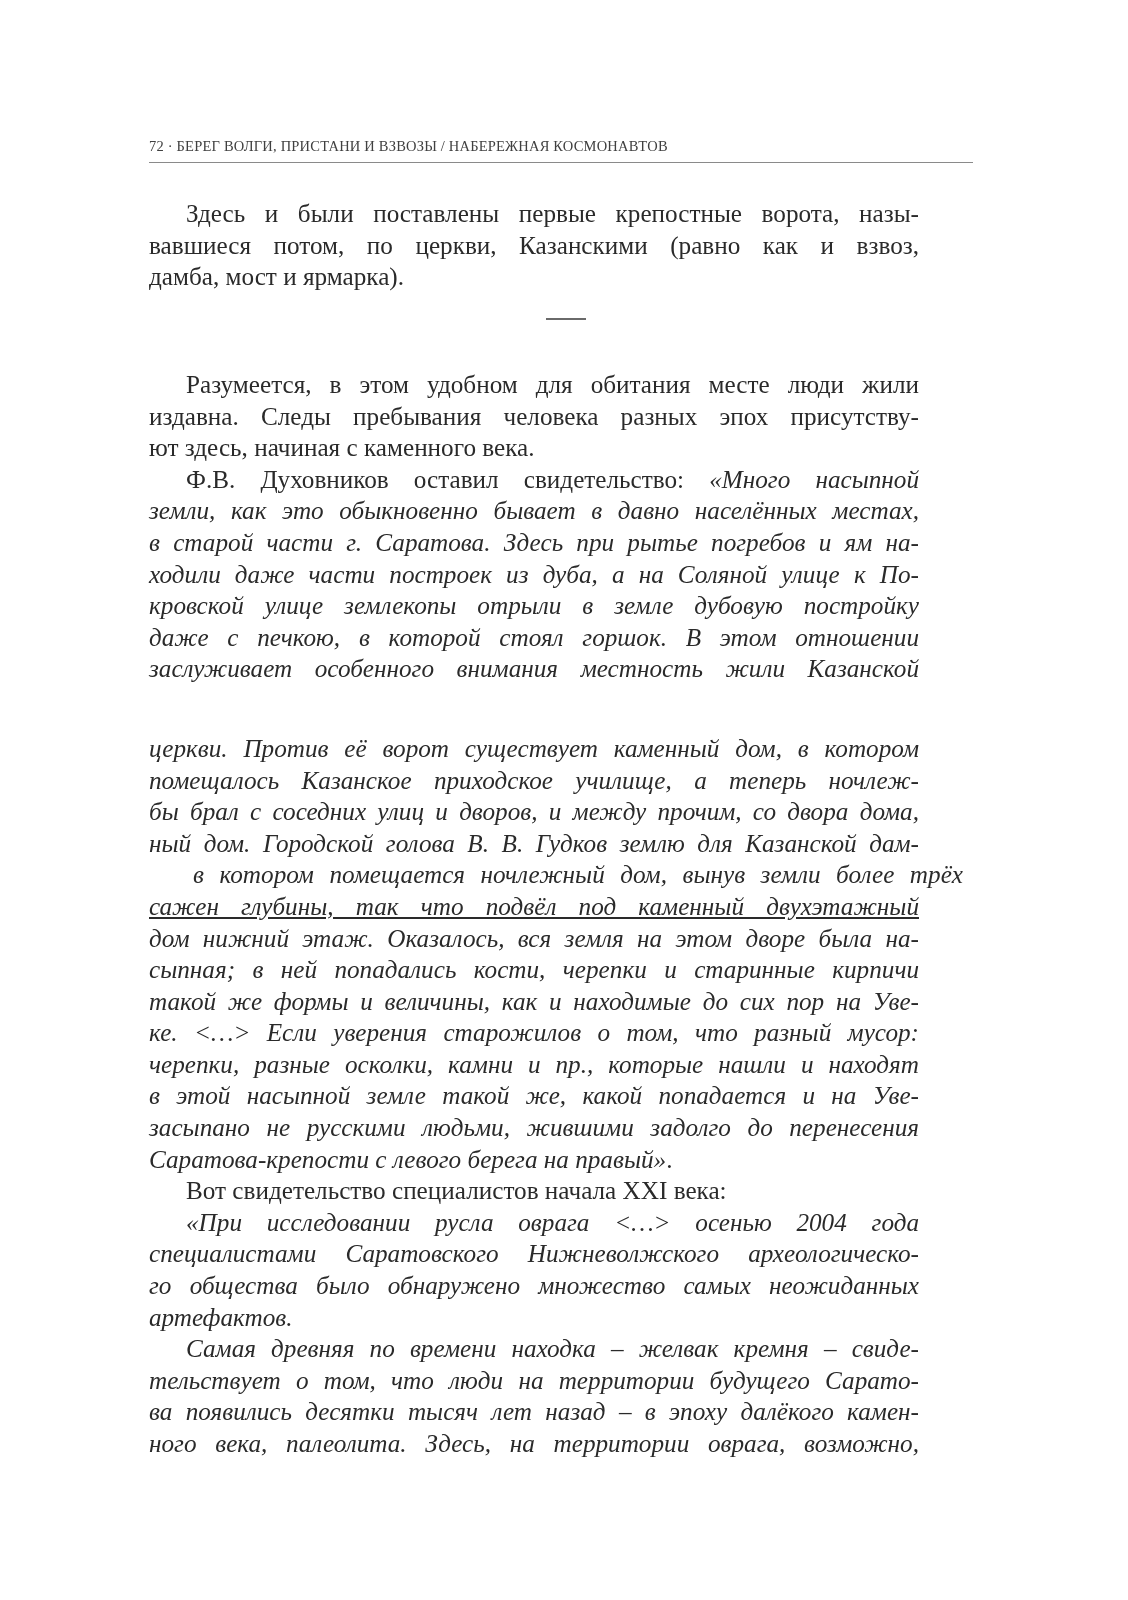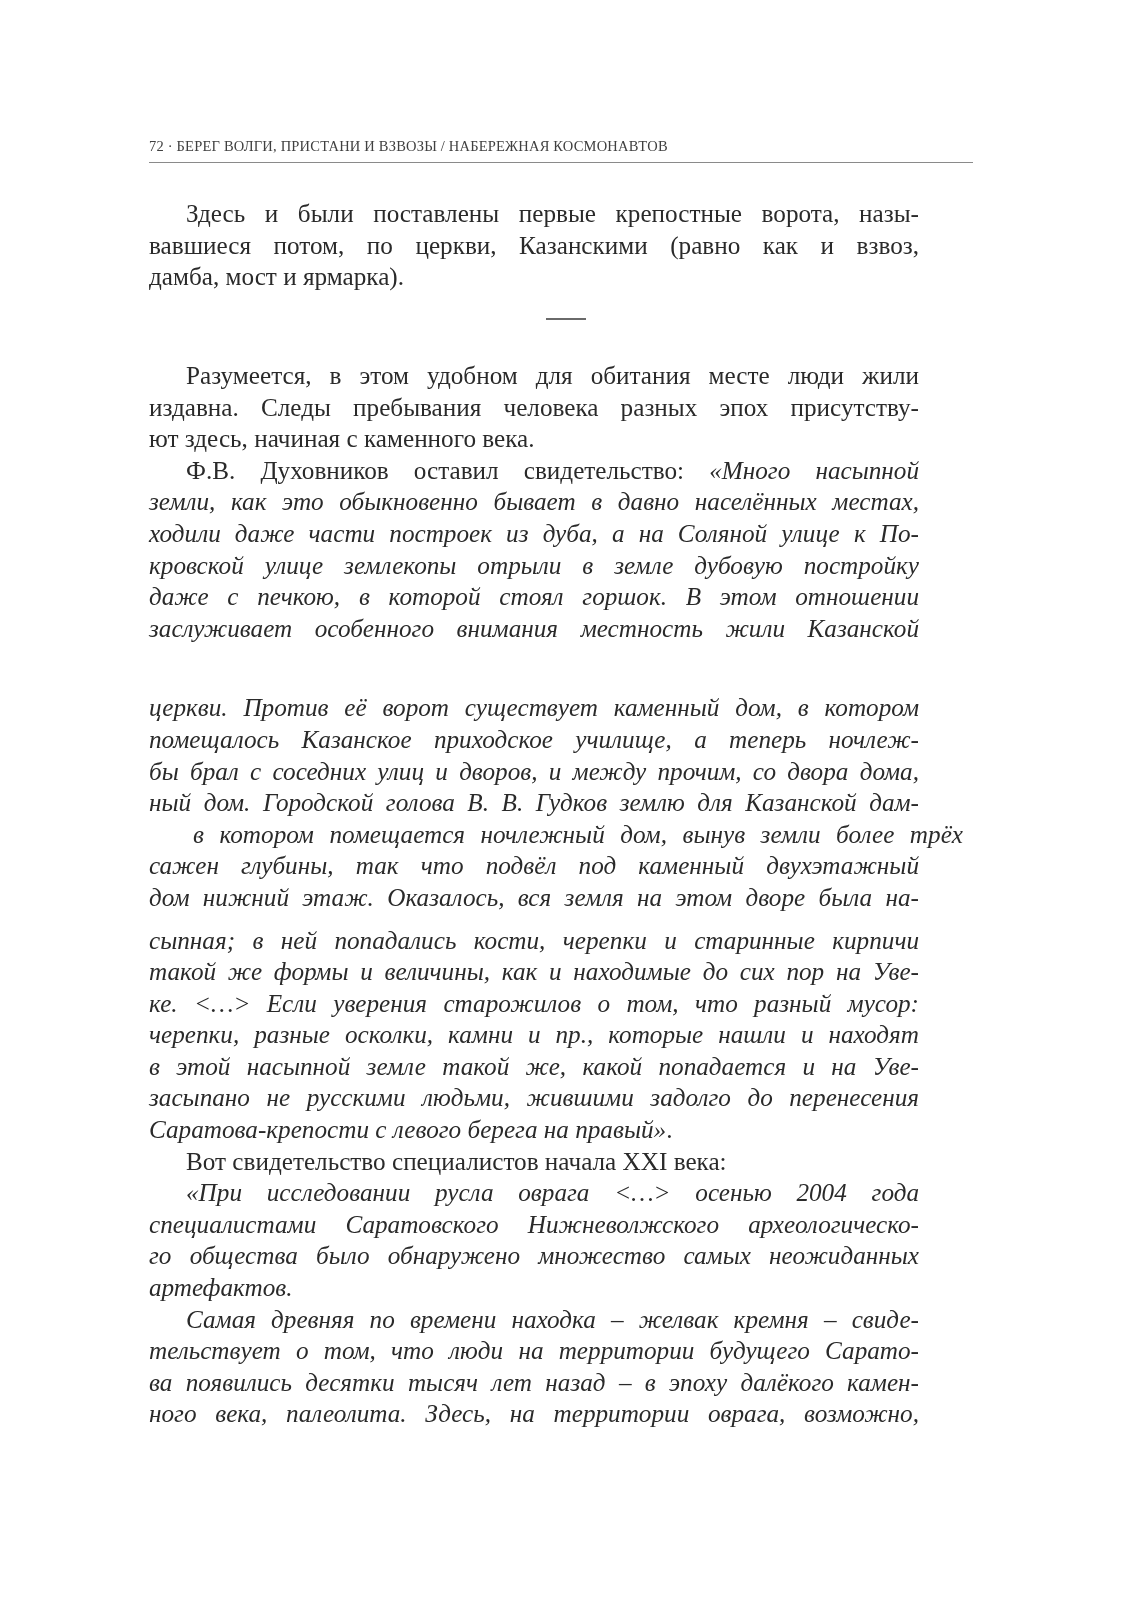--- a/index.html
+++ b/index.html
@@ -58,21 +58,21 @@
     }
     .separator {
       position: absolute;
       left: 546px;
       top: 318px;
       width: 40px;
       height: 0;
       border-top: 2px solid #6a6a6a;
     }
     #block1 { top: 198px; }
-    #block2 { top: 360px; }
+    #block2 { top: 369px; }
   </style>
 </head>
 <body>
 
 <div class="running-head">72 · БЕРЕГ ВОЛГИ, ПРИСТАНИ И ВЗВОЗЫ / НАБЕРЕЖНАЯ КОСМОНАВТОВ</div>
 <div class="head-rule"></div>
 
 <div class="text-block" id="block1">
   <span class="ln indent" style="white-space: normal; width: 733px; box-sizing: content-box;">Здесь и были поставлены первые крепостные ворота, назы-</span>
   <span class="ln" style="white-space: normal; width: 770px; box-sizing: content-box;">вавшиеся потом, по церкви, Казанскими (равно как и взвоз,</span>
@@ -80,32 +80,33 @@
 </div>
 
 <div class="separator"></div>
 
 <div class="text-block" id="block2">
   <span class="ln indent" style="white-space: normal; width: 733px; box-sizing: content-box;">Разумеется, в этом удобном для обитания месте люди жили</span>
   <span class="ln" style="white-space: normal; width: 770px; box-sizing: content-box;">издавна. Следы пребывания человека разных эпох присутству-</span>
   <span class="ln last">ют здесь, начиная с каменного века.</span>
   <span class="ln indent" style="white-space: normal; width: 733px; box-sizing: content-box;"><span>Ф.В. Духовников оставил свидетельство: </span><span class="it">«Много насыпной</span></span>
   <span class="ln it" style="white-space: normal; width: 770px; box-sizing: content-box;">земли, как это обыкновенно бывает в давно населённых местах,</span>
+  <span class="ln it" style="white-space: normal; width: 770px; box-sizing: content-box;">в старой части г. Саратова. Здесь при рытье погребов и ям на-</span>
   <span class="ln it" style="white-space: normal; width: 770px; box-sizing: content-box;">ходили даже части построек из дуба, а на Соляной улице к По-</span>
   <span class="ln it" style="white-space: normal; width: 770px; box-sizing: content-box;">кровской улице землекопы отрыли в земле дубовую постройку</span>
   <span class="ln it" style="white-space: normal; width: 770px; box-sizing: content-box;">даже с печкою, в которой стоял горшок. В этом отношении</span>
   <span class="ln it" style="white-space: normal; width: 770px; box-sizing: content-box;">заслуживает особенного внимания местность жили Казанской</span>
   <span class="ln it" style="white-space: normal; width: 770px; box-sizing: content-box; margin-top: 48px;">церкви. Против её ворот существует каменный дом, в котором</span>
   <span class="ln it" style="white-space: normal; width: 770px; box-sizing: content-box;">помещалось Казанское приходское училище, а теперь ночлеж-</span>
   <span class="ln it" style="white-space: normal; width: 770px; box-sizing: content-box;">бы брал с соседних улиц и дворов, и между прочим, со двора дома,</span>
   <span class="ln it" style="white-space: normal; width: 770px; box-sizing: content-box;">ный дом. Городской голова В. В. Гудков землю для Казанской дам-</span>
   <span class="ln it" style="white-space: normal; width: 770px; box-sizing: content-box; margin-left: 44px;">в котором помещается ночлежный дом, вынув земли более трёх</span>
-  <span class="ln it" style="white-space: normal; width: 770px; box-sizing: content-box;">сажен глубины, так что подвёл под каменный двухэтажный</span>
+  <span class="ln it" style="white-space: normal; width: 770px; box-sizing: content-box; text-decoration: underline;">сажен глубины, так что подвёл под каменный двухэтажный</span>
   <span class="ln it" style="white-space: normal; width: 770px; box-sizing: content-box;">дом нижний этаж. Оказалось, вся земля на этом дворе была на-</span>
-  <span class="ln it" style="white-space: normal; width: 770px; box-sizing: content-box; margin-top: 11px;">сыпная; в ней попадались кости, черепки и старинные кирпичи</span>
+  <span class="ln it" style="white-space: normal; width: 770px; box-sizing: content-box;">сыпная; в ней попадались кости, черепки и старинные кирпичи</span>
   <span class="ln it" style="white-space: normal; width: 770px; box-sizing: content-box;">такой же формы и величины, как и находимые до сих пор на Уве-</span>
   <span class="ln it" style="white-space: normal; width: 770px; box-sizing: content-box;">ке. &lt;…&gt; Если уверения старожилов о том, что разный мусор:</span>
   <span class="ln it" style="white-space: normal; width: 770px; box-sizing: content-box;">черепки, разные осколки, камни и пр., которые нашли и находят</span>
   <span class="ln it" style="white-space: normal; width: 770px; box-sizing: content-box;">в этой насыпной земле такой же, какой попадается и на Уве-</span>
   <span class="ln it" style="white-space: normal; width: 770px; box-sizing: content-box;">засыпано не русскими людьми, жившими задолго до перенесения</span>
   <span class="ln last"><span class="it">Саратова-крепости с левого берега на правый»</span><span>.</span></span>
   <span class="ln indent last">Вот свидетельство специалистов начала XXI века:</span>
   <span class="ln indent it" style="white-space: normal; width: 733px; box-sizing: content-box;">«При исследовании русла оврага &lt;…&gt; осенью 2004 года</span>
   <span class="ln it" style="white-space: normal; width: 770px; box-sizing: content-box;">специалистами Саратовского Нижневолжского археологическо-</span>
   <span class="ln it" style="white-space: normal; width: 770px; box-sizing: content-box;">го общества было обнаружено множество самых неожиданных</span>

